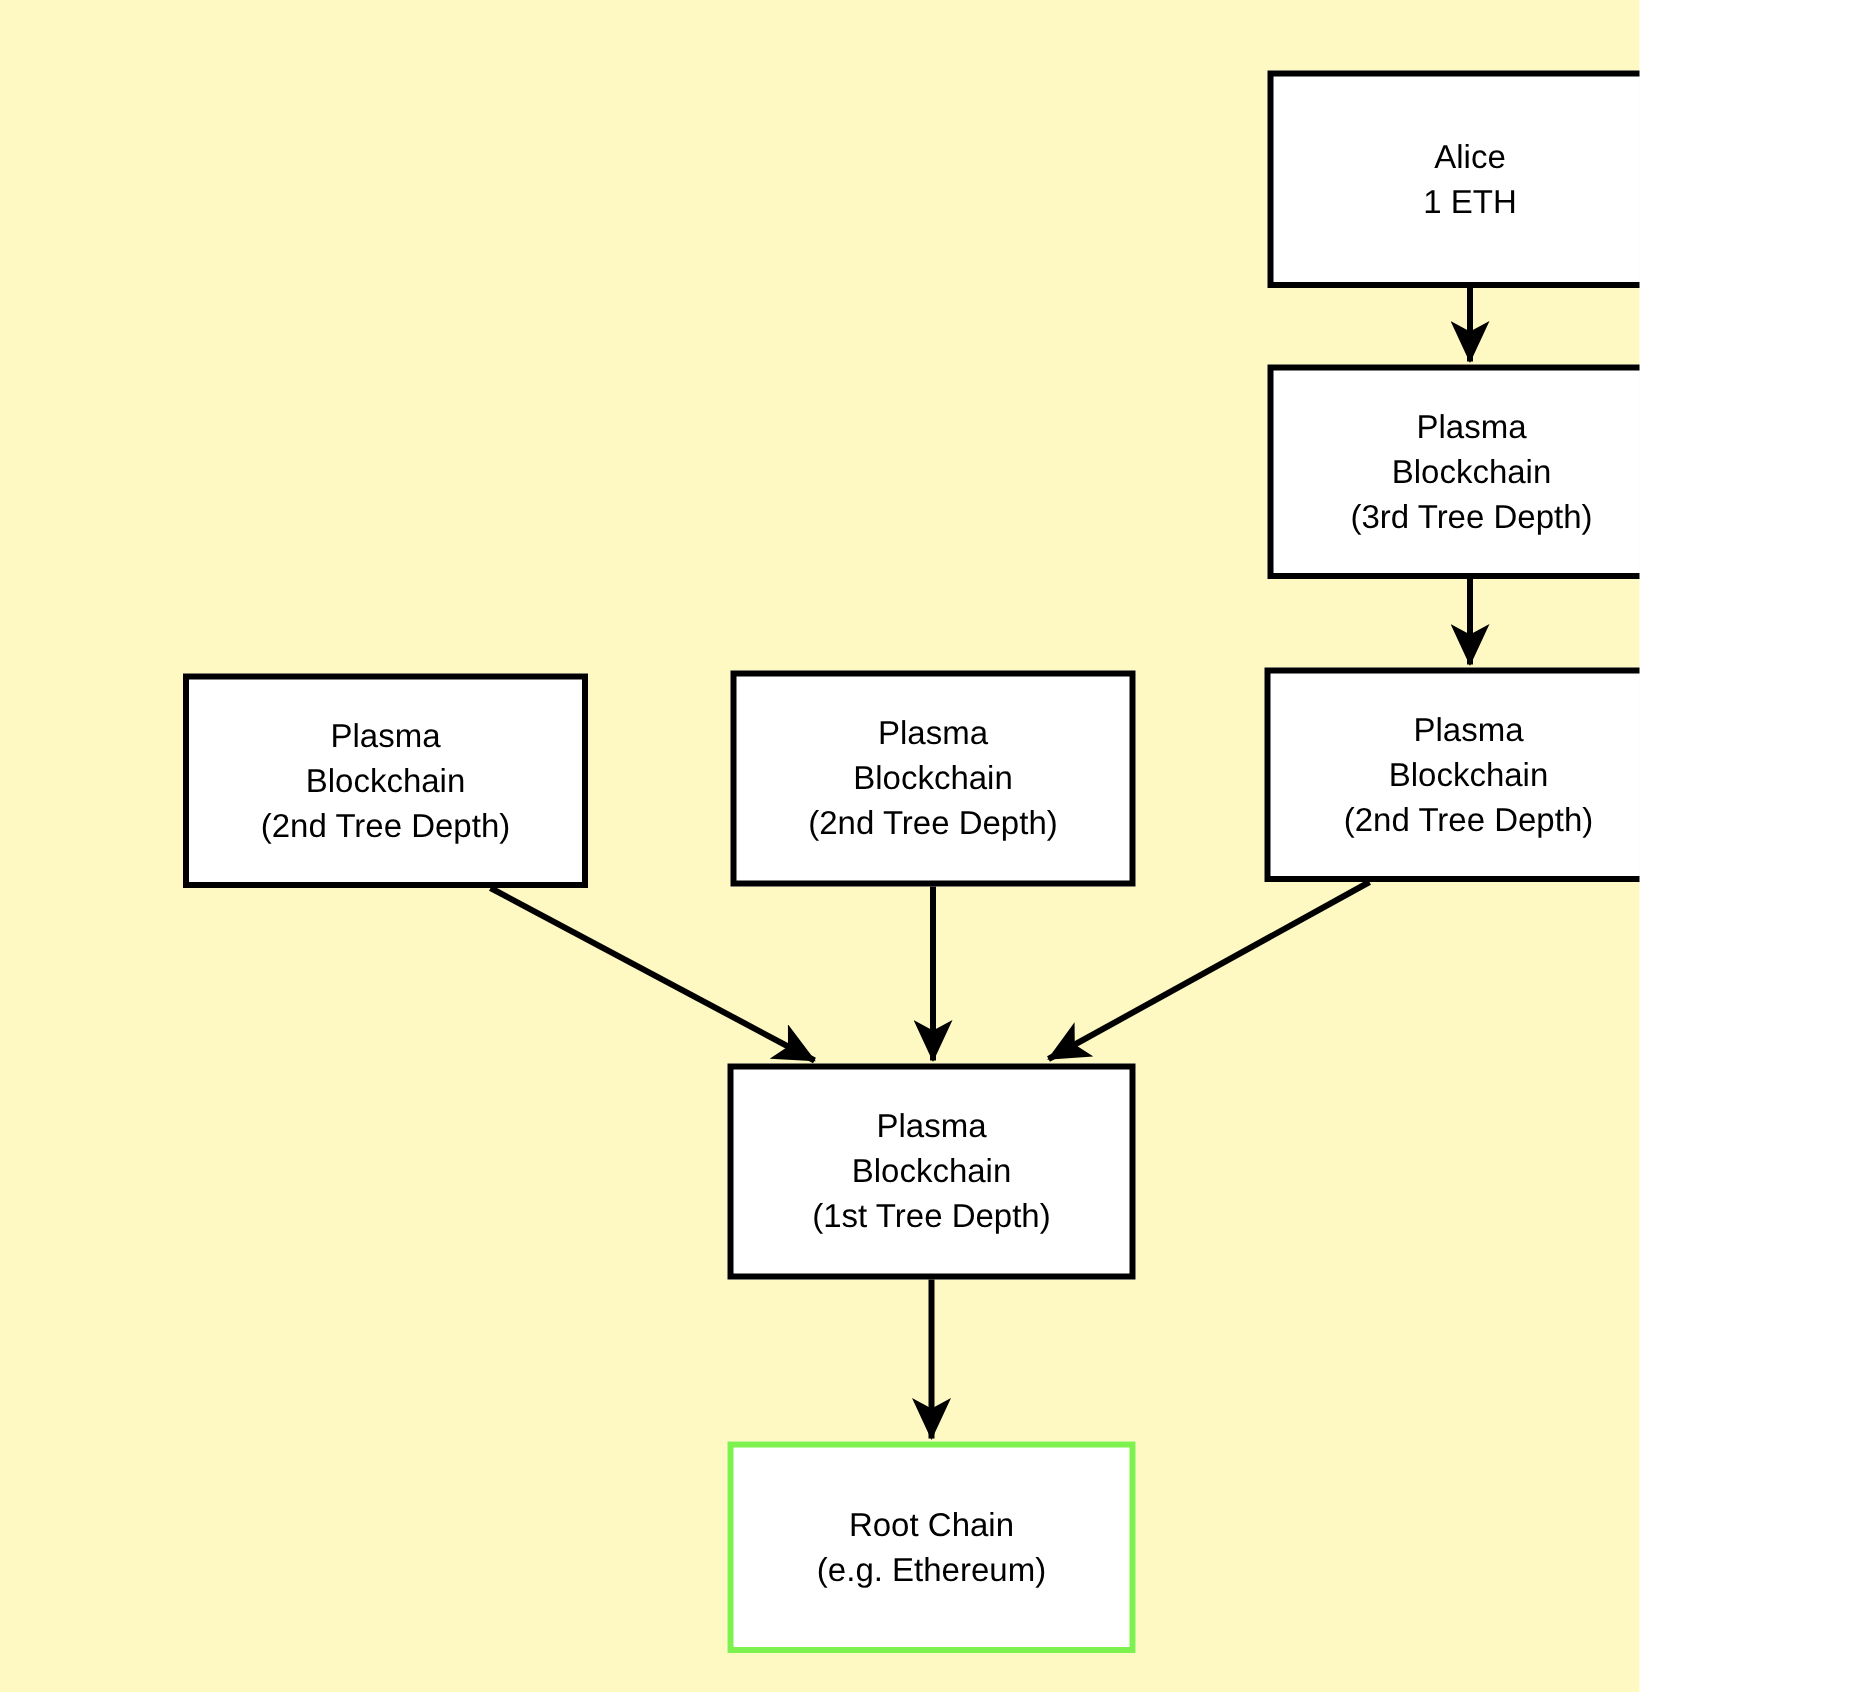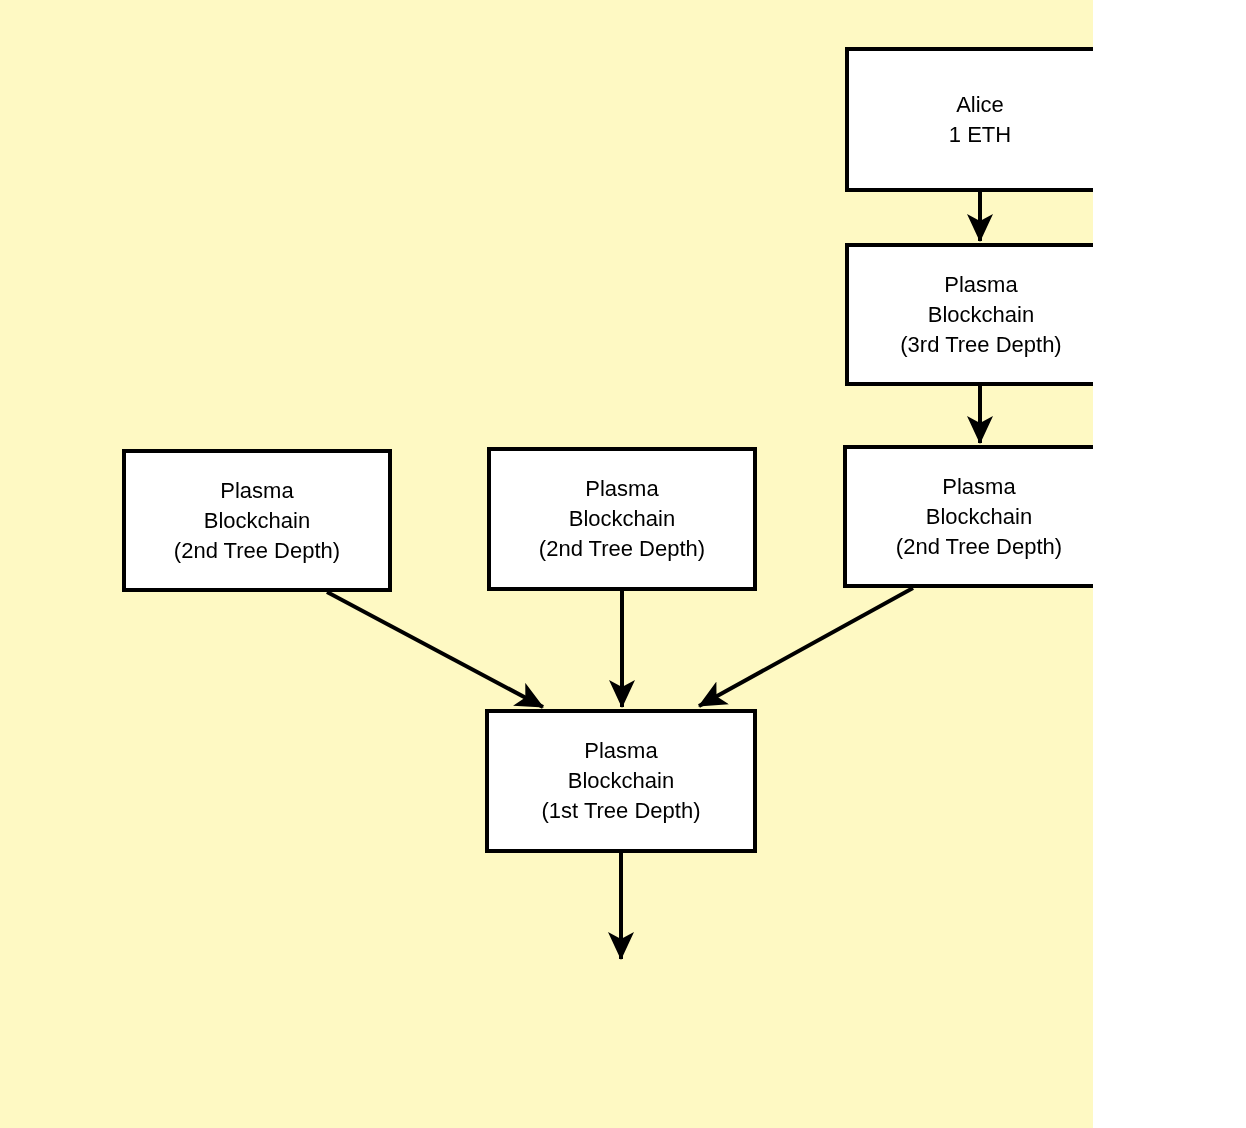--- a/index.html
+++ b/index.html
@@ -68,20 +68,22 @@
 (2nd Tree Depth)</div>
 
   <div class="node" id="node-plasma2-right">Plasma
 Blockchain
 (2nd Tree Depth)</div>
 
   <div class="node" id="node-plasma1">Plasma
 Blockchain
 (1st Tree Depth)</div>
 
+  <div class="node" id="node-root" style="border-color: rgb(125, 242, 78);">Root Chain
+(e.g. Ethereum)</div>
 
   <svg class="edges" width="1246" height="1128" viewBox="0 0 1246 1128">
     <defs>
       <marker id="arrowhead" viewBox="0 0 28 26" refX="27" refY="13" markerWidth="28" markerHeight="26" markerUnits="userSpaceOnUse" orient="auto">
         <path d="M0,0 L28,13 L0,26 L7,13 z" fill="#000000"></path>
       </marker>
     </defs>
     <line x1="980" y1="192" x2="980" y2="241" marker-end="url(#arrowhead)" style="stroke: rgb(0, 0, 0);"></line>
     <line x1="980" y1="386" x2="980" y2="443" marker-end="url(#arrowhead)" style="stroke: rgb(0, 0, 0);"></line>
     <line x1="327" y1="592" x2="543" y2="707" marker-end="url(#arrowhead)" style="stroke: rgb(0, 0, 0);"></line>

